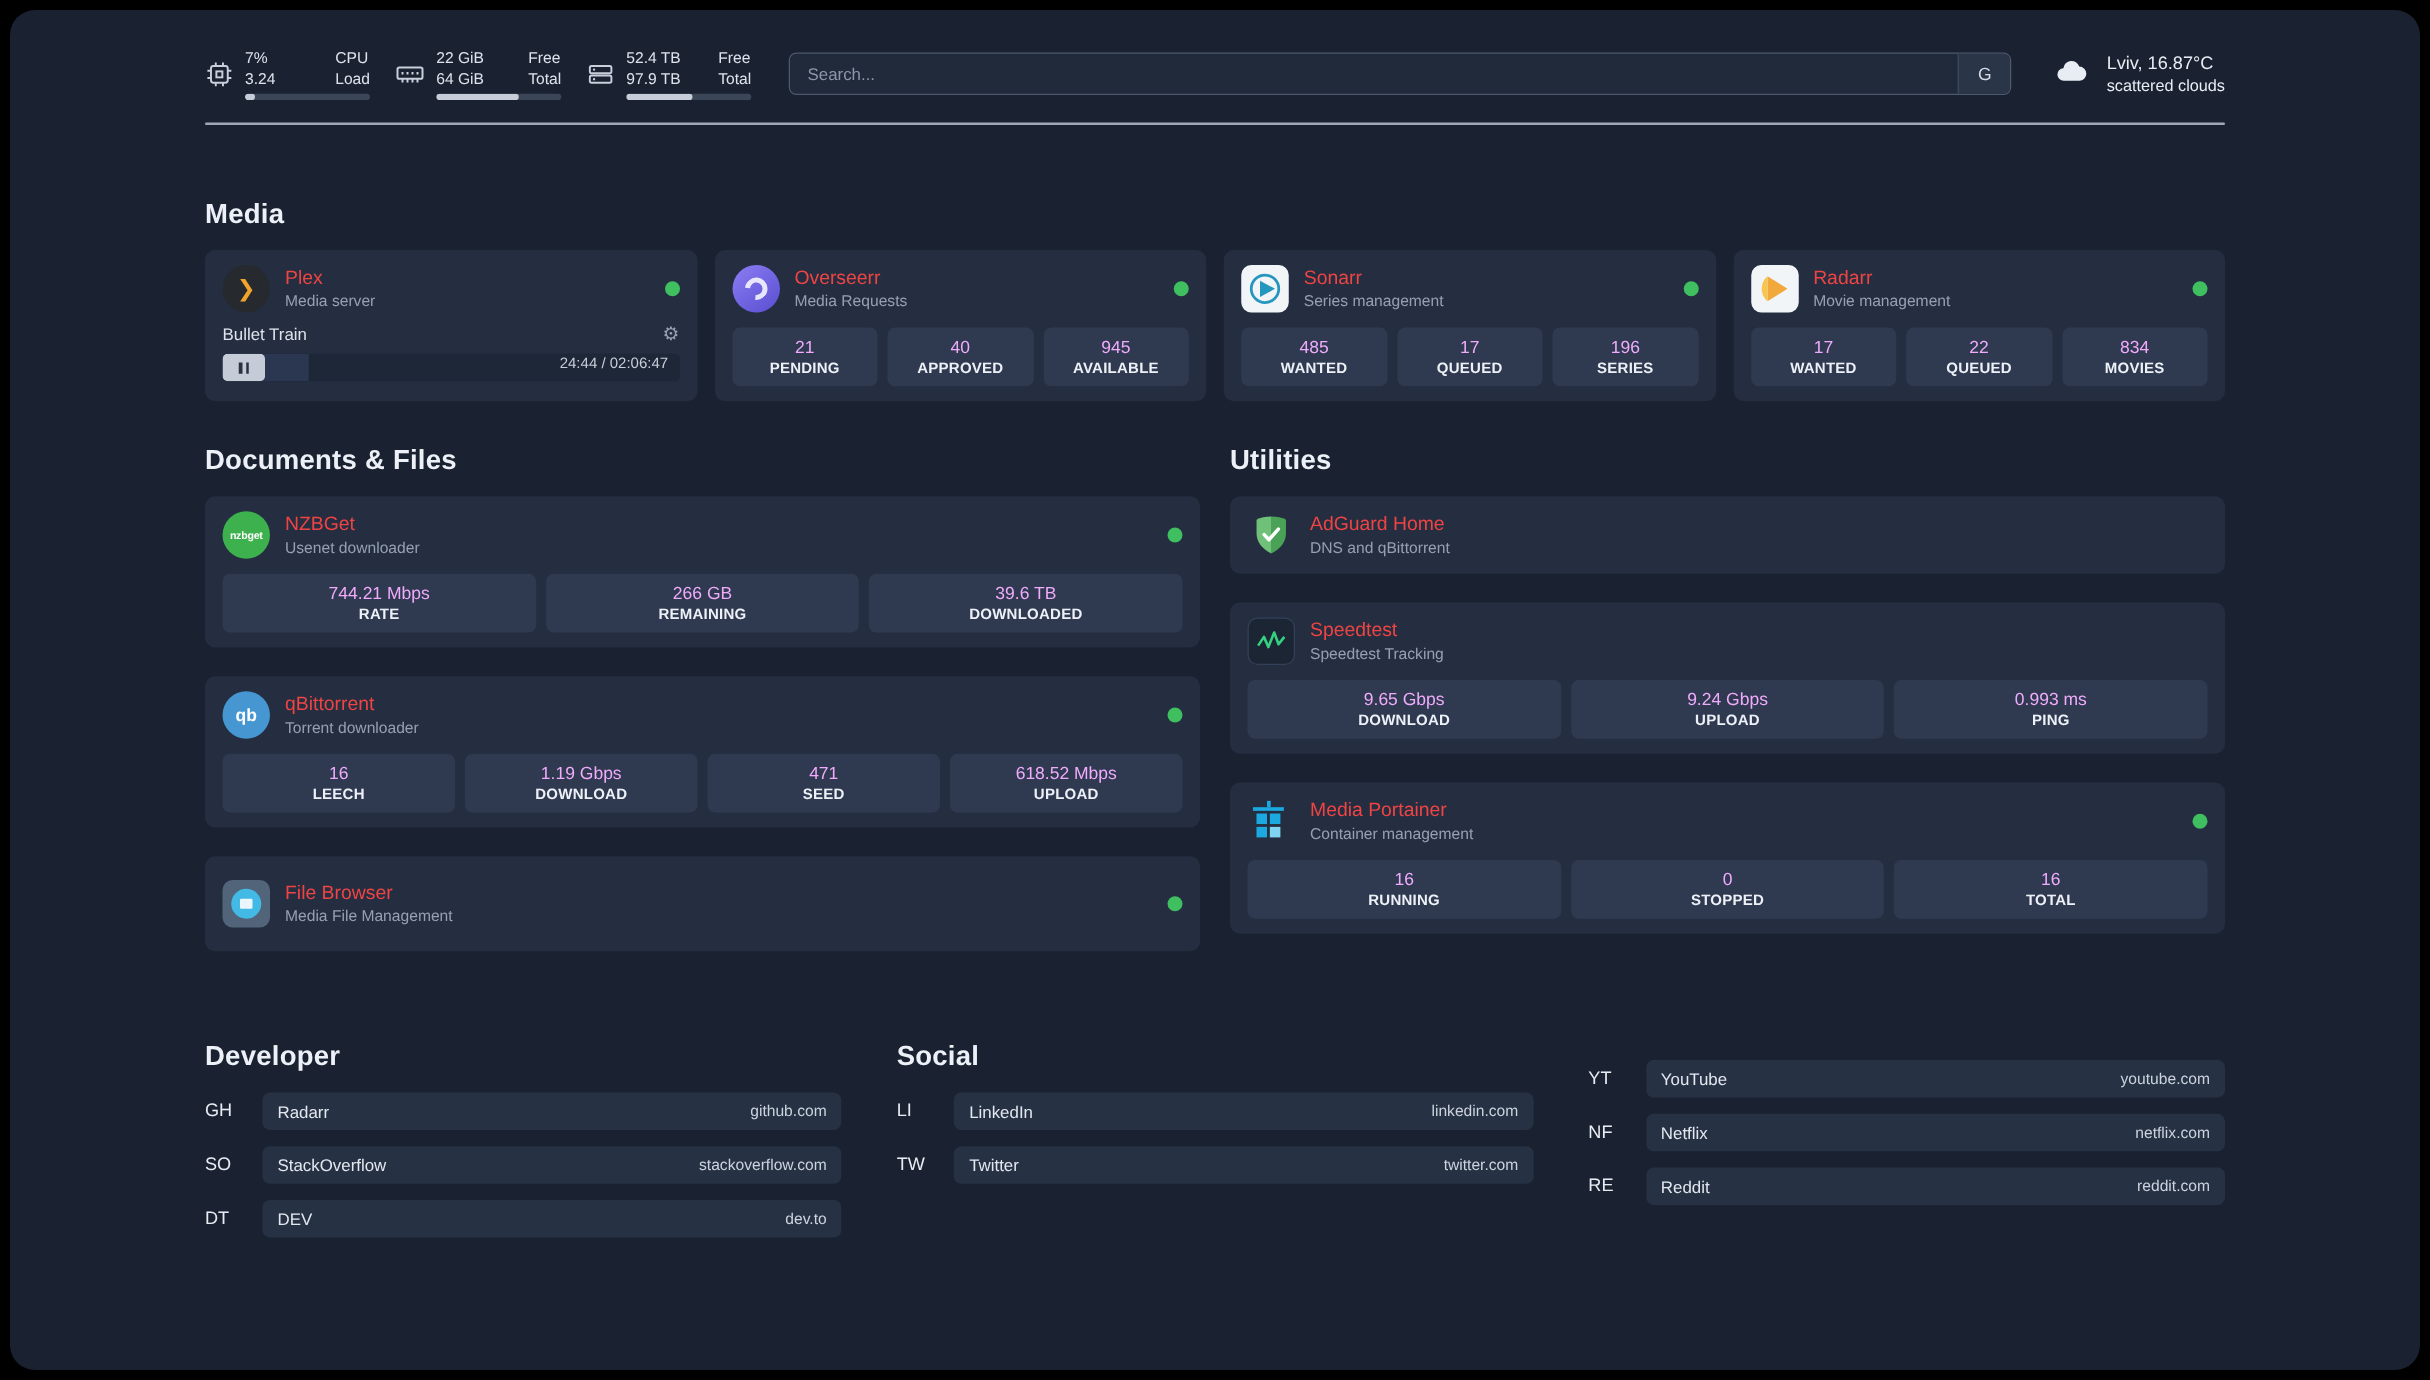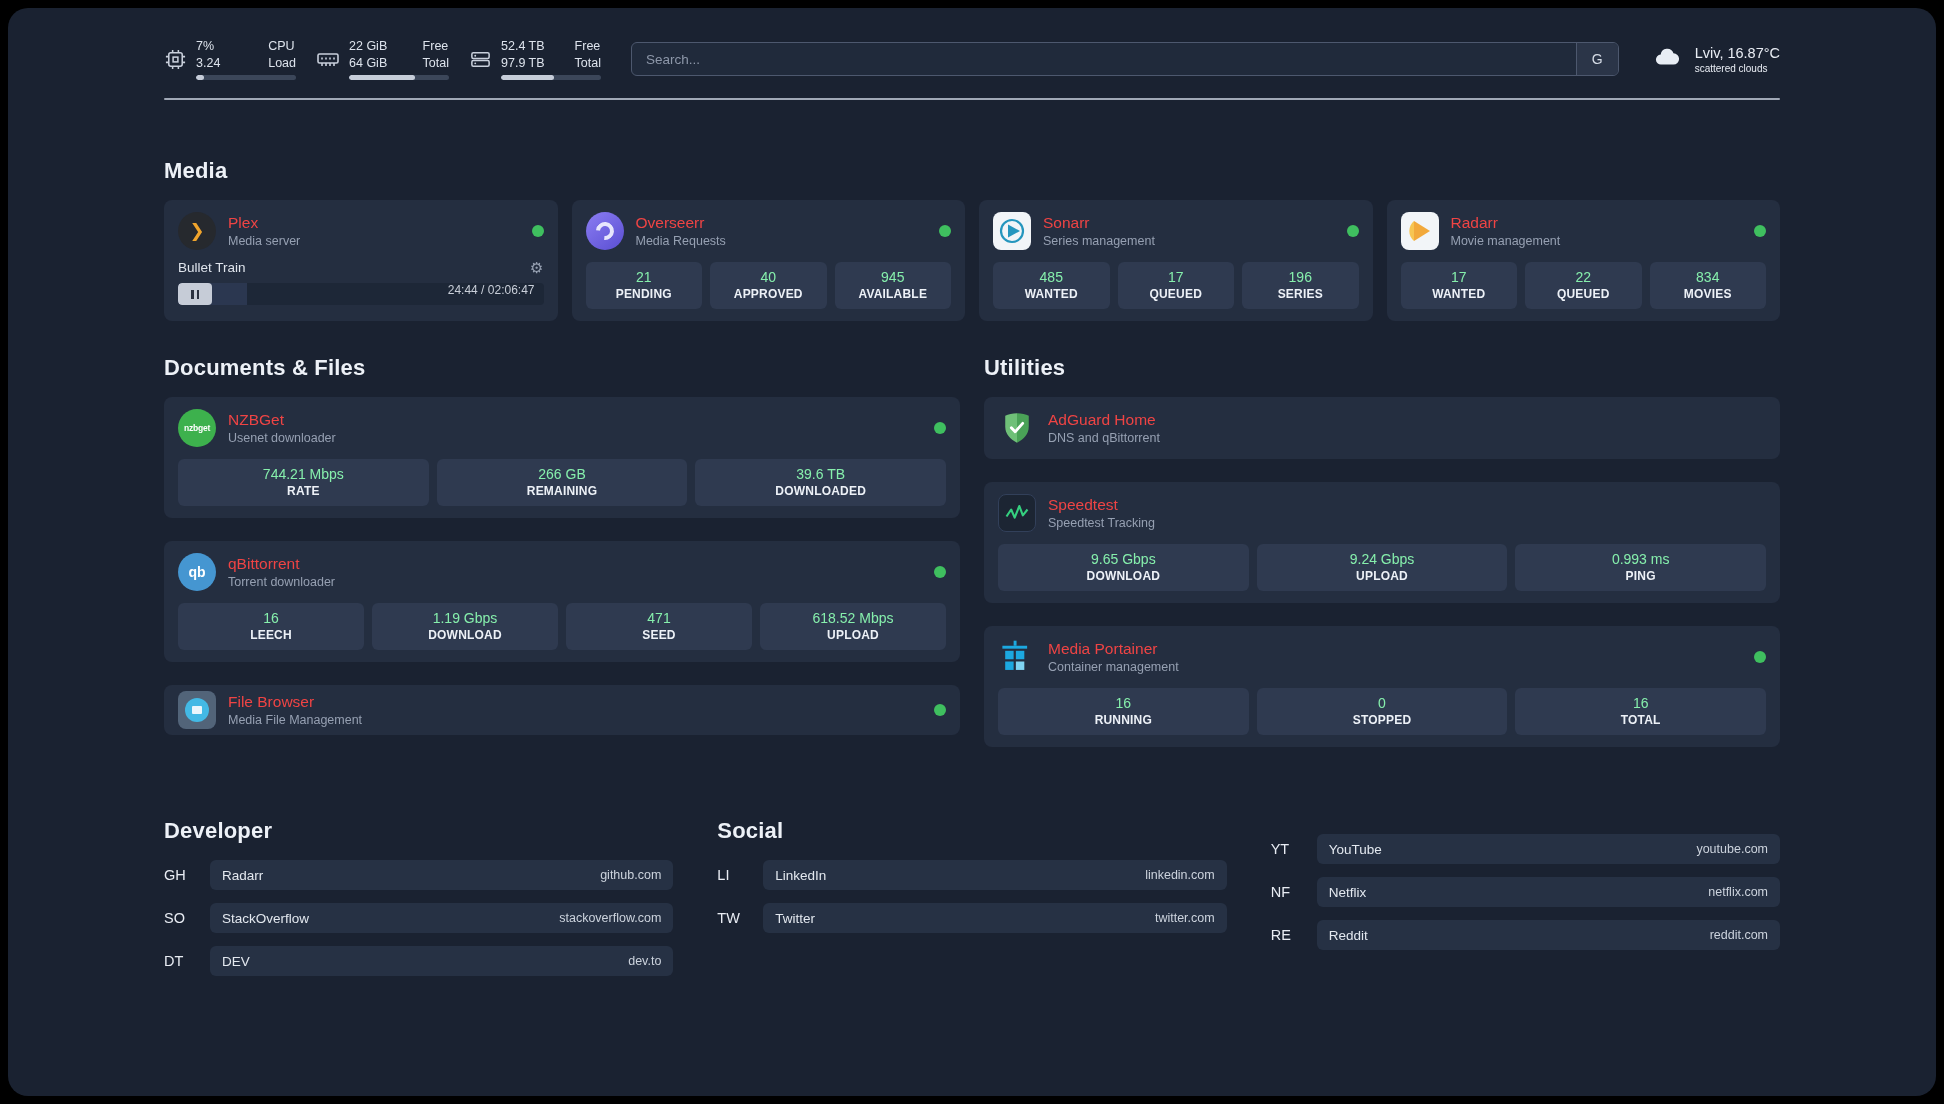--- a/index.html
+++ b/index.html
@@ -14,39 +14,39 @@
   .sys-body{width:100px}
   .sys-rows{display:flex;justify-content:space-between;font-size:12.5px;line-height:1.32;color:#dde3ec}
   .sys-bar{height:5px;background:#3b4659;border-radius:3px;margin-top:4px;overflow:hidden}
   .sys-bar-fill{height:100%;background:#c6cdd9;border-radius:3px}
   .search-wrap{flex:1;position:relative;margin:0 10px;height:34px}
   .search-input{width:100%;height:100%;background:#202a3b;border:1px solid #4d586e;border-radius:6px;color:#e2e8f0;font-size:13.5px;padding:0 56px 0 14px;outline:none;font-family:inherit}
   .search-input::placeholder{color:#8d97a9}
   .search-engine{position:absolute;right:1px;top:1px;bottom:1px;width:42px;background:#2b3548;border-left:1px solid #4d586e;border-radius:0 5px 5px 0;display:flex;align-items:center;justify-content:center;color:#d6dce6;font-size:14px;cursor:pointer}
   .weather{display:flex;align-items:center;gap:10px;color:#e9edf4}
   .weather-loc{font-size:14.5px}
-  .weather-cond{font-size:10px;margin-top:2px}
+  .weather-cond{font-size:13px;margin-top:2px}
   .divider{height:2px;background:#c2cbd8;opacity:.8;border-radius:1px;margin-top:18px}
 
   
   .section-title{font-size:22px;font-weight:600;color:#edf1f7;letter-spacing:.2px}
   .media-section{margin-top:58px}
   .media-grid{margin-top:16px;display:grid;grid-template-columns:repeat(4,1fr);gap:14px}
 
   .card{background:#242e40;border-radius:8px;padding:12px 14px}
-  .card.compact{padding:6px 14px}
+  .card.compact{padding:19px 14px}
   .card-header{display:flex;align-items:center;gap:12px;cursor:pointer}
   .app-icon{width:38px;height:38px;flex:0 0 38px;display:flex;align-items:center;justify-content:center}
   .app-name{font-size:15.5px;color:#ef4444;font-weight:500}
   .app-subtitle{font-size:12.5px;color:#96a0b2;margin-top:2px}
   .status-dot{width:12px;height:12px;border-radius:50%;background:#3fbf5f;margin-left:auto;flex:0 0 12px}
 
   .tiles{display:flex;gap:8px;margin-top:12px}
   .tile{flex:1;background:#2f3a50;border-radius:6px;text-align:center;padding:7px 4px 8px}
-  .tile-value{font-size:14px;color:#86efac}
+  .tile-value{font-size:14px;color:#f0abfc}
   .tile-label{font-size:12px;font-weight:700;color:#edf1f7;margin-top:2px;letter-spacing:.2px}
 
   
   .player-row{display:flex;justify-content:space-between;align-items:center;margin-top:10px}
   .player-title{font-size:13.5px;color:#dfe4ec}
   .gear{color:#98a2b3;font-size:15px;cursor:pointer;line-height:1}
   .player-bar{margin-top:8px;height:22px;background:#1d2737;border-radius:4px;display:flex;align-items:flex-start;position:relative;overflow:hidden}
   .player-fill{position:absolute;left:0;top:0;bottom:0;background:#2b3750}
   .pause-btn{position:relative;width:34px;height:22px;background:#c6ccd7;border-radius:4px;display:flex;align-items:center;justify-content:center;gap:3px;cursor:pointer;z-index:1;flex:0 0 34px}
   .pause-btn i{display:block;width:2.5px;height:9px;background:#2a3140}

